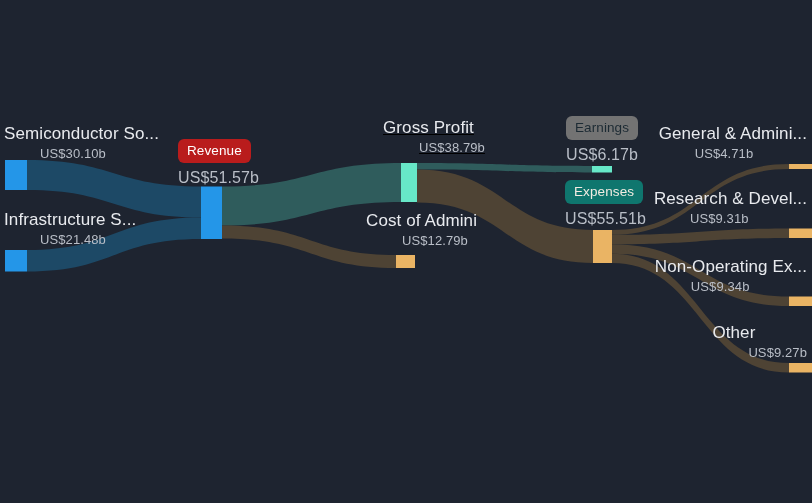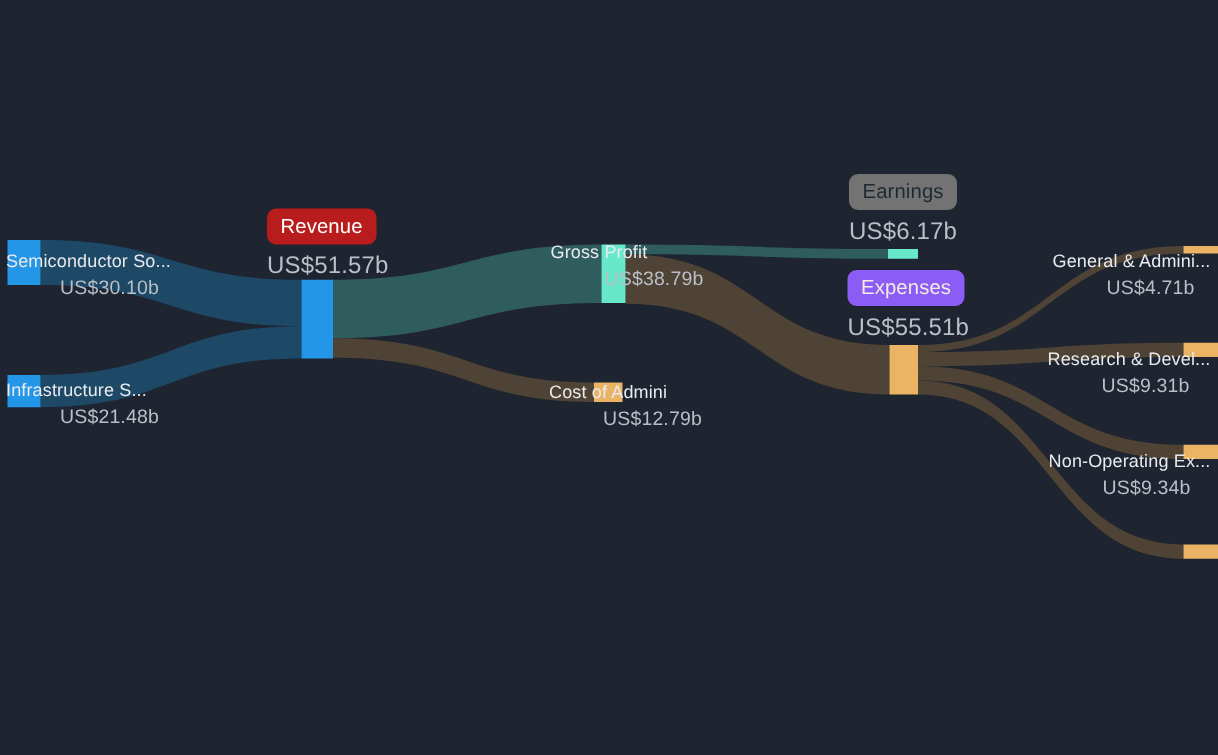--- a/index.html
+++ b/index.html
@@ -28,24 +28,23 @@
     height: 503px;
     display: block;
   }
   .lbl {
     position: absolute;
     white-space: nowrap;
     line-height: 1.0;
   }
   .lbl .name {
     display: block;
-    font-size: 12px;
+    font-size: 17px;
     color: #e8eaee;
     letter-spacing: 0.1px;
-    margin-top: 43px;
   }
   .lbl .val {
     display: block;
     font-size: 13px;
     color: #b9bec7;
     margin-top: 5px;
     letter-spacing: 0.1px;
     margin-left: 36px;
   }
   .lbl.right-al { }
@@ -53,21 +52,21 @@
   .badge {
     display: inline-block;
     font-size: 13.5px;
     padding: 4px 9px 5px 9px;
     border-radius: 6px;
     color: #ffffff;
     letter-spacing: 0.1px;
   }
   .badge.revenue { background: #b91c1c; color:#ffffff; }
   .badge.earnings { background: #737373; color: #1c2a33; }
-  .badge.expenses { background: #8b5cf6; color: #f2ece2; }
+  .badge.expenses { background: #0f766e; color: #f2ece2; }
   .badge-val {
     display: block;
     font-size: 16px;
     color: #b9bec7;
     margin-top: 6px;
     letter-spacing: 0.1px;
   }
   .badge-val.center { text-align: center; }
 </style>
 </head>
@@ -123,21 +122,21 @@
   <div class="lbl" style="left:4px; top:211px;">
     <span class="name">Infrastructure S...</span>
     <span class="val">US$21.48b</span>
   </div>
 
   <div class="badge-wrap" style="left:178px; top:139px;">
     <span class="badge revenue">Revenue</span>
     <span class="badge-val center">US$51.57b</span>
   </div>
 
-  <div class="lbl" style="left:367px; top:119px;">
+  <div class="lbl" style="left:383px; top:119px;text-decoration:underline;">
     <span class="name">Gross Profit</span>
     <span class="val">US$38.79b</span>
   </div>
 
   <div class="lbl" style="left:366px; top:212px;">
     <span class="name">Cost of Admini</span>
     <span class="val">US$12.79b</span>
   </div>
 
   <div class="badge-wrap" style="left:566px; top:116px;">
@@ -158,14 +157,18 @@
   <div class="lbl right-al" style="right:5px; top:190px;">
     <span class="name">Research &amp; Devel...</span>
     <span class="val">US$9.31b</span>
   </div>
 
   <div class="lbl right-al" style="right:5px; top:258px;">
     <span class="name">Non-Operating Ex...</span>
     <span class="val">US$9.34b</span>
   </div>
 
+  <div class="lbl right-al" style="right:5px; top:324px;">
+    <span class="name">Other</span>
+    <span class="val">US$9.27b</span>
+  </div>
 
 </div>
 
 </body></html>

